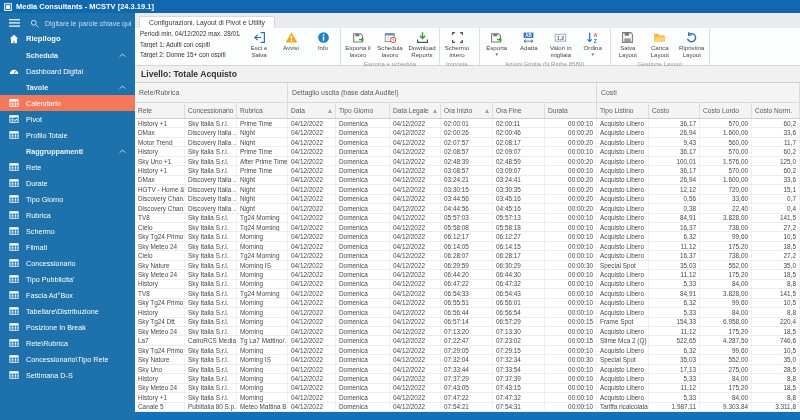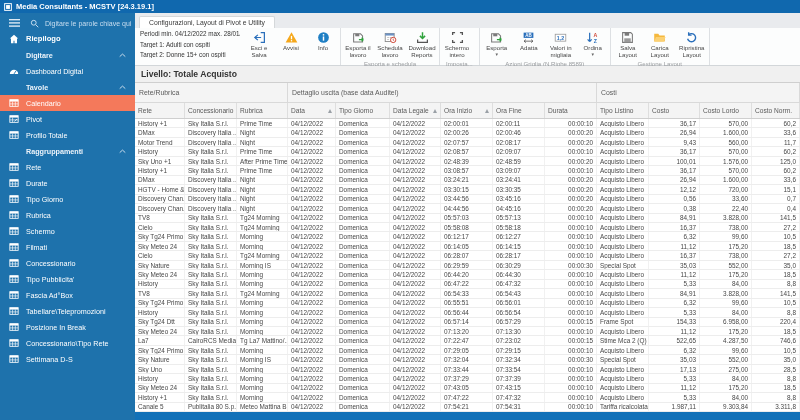--- a/index.html
+++ b/index.html
@@ -95,21 +95,21 @@
     <div id="side-items">
         <div class="side-entry root">
           <span class="ico">
             <svg viewBox="0 0 12 12">
               <path d="M6 1L1 5.5h1.4V11h3V8h1.2v3h3V5.5H11z" fill="#fff"></path>
             </svg>
           </span>
           <span>Riepilogo</span>
         </div>
         <div class="side-entry section">
-          <span>Digitare</span>
+          <span>Schedula</span>
           <span class="caret"><svg viewBox="0 0 10 6" fill="none" stroke="#e7eff7" stroke-width="1.2">
               <path d="M1 4.6L5 1l4 3.6"></path>
             </svg></span>
         </div>
         <div class="side-entry">
           <span class="ico">
             <svg viewBox="0 0 12 12">
               <path d="M1 9.5a5 5 0 0 1 10 0z" fill="#fff"></path>
               <path d="M6 9.5L8.6 5.6" stroke="#1e72ac" stroke-width="1.1"></path>
             </svg>
@@ -250,31 +250,41 @@
           <span>Fascia Ad°Box</span>
         </div>
         <div class="side-entry">
           <span class="ico">
             <svg viewBox="0 0 12 12">
               <rect x="1" y="2" width="10" height="8" fill="none" stroke="#fff" stroke-width="1"></rect>
               <rect x="1" y="2" width="10" height="2.3" fill="#fff"></rect>
               <path d="M4.3 4.3v5.7M7.6 4.3v5.7M1 7.1h10" stroke="#fff" stroke-width="0.8"></path>
             </svg>
           </span>
-          <span>Tabellare\Telepromozioni</span>
+          <span>Tabellare\Distribuzione</span>
         </div>
         <div class="side-entry">
           <span class="ico">
             <svg viewBox="0 0 12 12">
               <rect x="1" y="2" width="10" height="8" fill="none" stroke="#fff" stroke-width="1"></rect>
               <rect x="1" y="2" width="10" height="2.3" fill="#fff"></rect>
               <path d="M4.3 4.3v5.7M7.6 4.3v5.7M1 7.1h10" stroke="#fff" stroke-width="0.8"></path>
             </svg>
           </span>
           <span>Posizione In Break</span>
+        </div>
+        <div class="side-entry">
+          <span class="ico">
+            <svg viewBox="0 0 12 12">
+              <rect x="1" y="2" width="10" height="8" fill="none" stroke="#fff" stroke-width="1"></rect>
+              <rect x="1" y="2" width="10" height="2.3" fill="#fff"></rect>
+              <path d="M4.3 4.3v5.7M7.6 4.3v5.7M1 7.1h10" stroke="#fff" stroke-width="0.8"></path>
+            </svg>
+          </span>
+          <span>Rete\Rubrica</span>
         </div>
         <div class="side-entry">
           <span class="ico">
             <svg viewBox="0 0 12 12">
               <rect x="1" y="2" width="10" height="8" fill="none" stroke="#fff" stroke-width="1"></rect>
               <rect x="1" y="2" width="10" height="2.3" fill="#fff"></rect>
               <path d="M4.3 4.3v5.7M7.6 4.3v5.7M1 7.1h10" stroke="#fff" stroke-width="0.8"></path>
             </svg>
           </span>
           <span>Concessionario\Tipo Rete</span>

